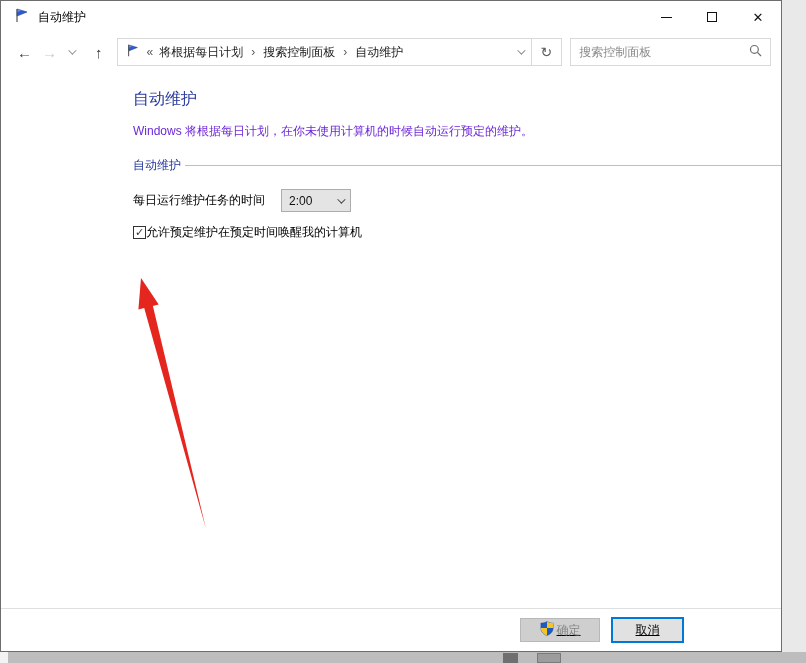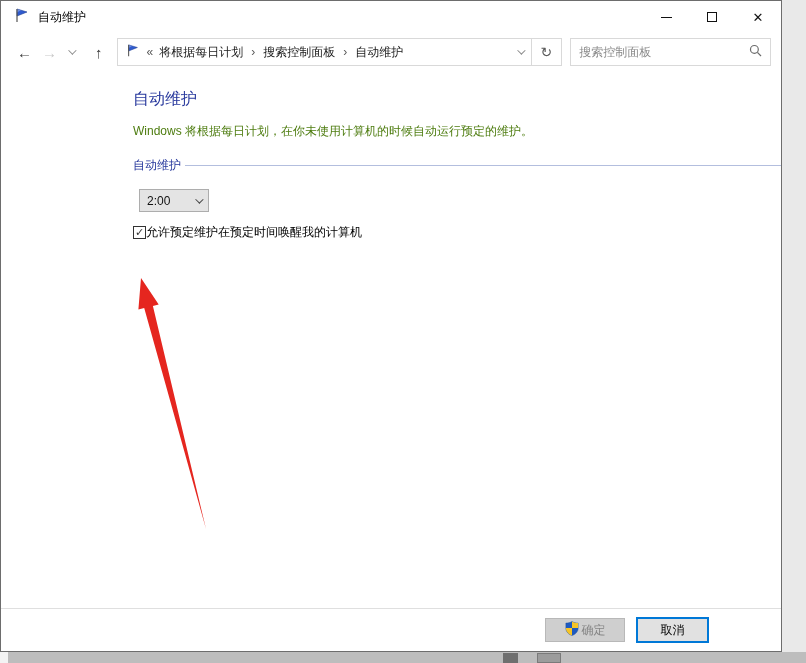--- a/index.html
+++ b/index.html
@@ -43,39 +43,39 @@
   .addressbar .guillemet { color:#5a5a5a; }
   .addr-chev { margin-left:auto; }
   .refresh-btn { width:31px; height:28px; border:1px solid #d9d9d9; border-left:none; display:flex; align-items:center; justify-content:center; color:#5a5a5a; font-size:14px; }
   .searchbox { margin-left:8px; width:203px; height:28px; border:1px solid #d9d9d9; display:flex; align-items:center; padding:9px 8px; }
   .searchbox input { border:none; outline:none; flex:1; font-size:12px; font-family:inherit; color:#444; background:transparent; }
   .searchbox input::placeholder { color:#8a8a8a; }
 
   
   .content { position:absolute; left:132px; top:88px; width:648px; }
   .page-title { font-size:16px; color:#26379c; font-weight:400; }
-  .subtitle { margin-top:13px; font-size:12px; line-height:17px; color:#4d7c0f; }
+  .subtitle { margin-top:13px; font-size:12px; line-height:17px; color:#6d28d9; }
   .description { margin-top:10px; font-size:12px; line-height:17.5px; color:#000; width:652px; }
   .group-header { margin-top:17px; display:flex; align-items:center; }
   .group-title { color:#26379c; font-size:12px; white-space:nowrap; }
   .group-line { flex:1; height:1px; background:#b3bede; margin-left:4px; }
   .time-row { margin-top:15px; display:flex; align-items:center; }
   .time-label { font-size:12px; }
-  .time-select { margin-left:6px; width:70px; height:23px; background:#e4e4e4; border:1px solid #adadad; display:flex; align-items:center; padding:0 7px; }
+  .time-select { margin-left:16px; width:70px; height:23px; background:#e4e4e4; border:1px solid #adadad; display:flex; align-items:center; padding:0 7px; }
   .time-select .value { flex:1; font-size:12px; color:#111; }
   .time-select .chev { border-color:#444; }
   .check-row { margin-top:12px; display:flex; align-items:center; }
   .checkbox { width:13px; height:13px; border:1px solid #333; background:#fff; display:flex; align-items:center; justify-content:center; font-size:11px; color:#333; line-height:1; }
   .check-label { margin-left:0; font-size:12px; }
 
   
   .anno-arrow { position:absolute; left:0; top:0; width:782px; height:652px; pointer-events:none; }
 
   
-  .footer { position:absolute; left:0; bottom:0; width:780px; height:43px; border-top:1px solid #dfdfdf; background:#fff; display:flex; align-items:center; justify-content:flex-end; padding-right:72px; gap:11px; }
+  .footer { position:absolute; left:0; bottom:0; width:780px; height:43px; border-top:1px solid #dfdfdf; background:#fff; display:flex; align-items:center; justify-content:flex-end; padding-right:97px; gap:11px;text-decoration:underline; }
   .btn { height:24px; font-size:12px; display:flex; align-items:center; justify-content:center; font-family:inherit; }
   .btn-ok { width:80px; background:#cfcfcf; border:1px solid #b8b8b8; color:#858585; gap:3px; }
   .btn-cancel { width:73px; height:26px; background:#e1e1e1; border:2px solid #0078d7; color:#000; }
 </style>
 </head>
 <body>
 
 <div class="desktop-bottom"></div>
 <div class="frag frag-dark1"></div>
 <div class="frag frag-dark2"></div>
@@ -147,20 +147,21 @@
   <div class="content">
     <h1 class="page-title">自动维护</h1>
     <div class="subtitle">Windows 将根据每日计划，在你未使用计算机的时候自动运行预定的维护。</div>
 
     <div class="group-header">
       <span class="group-title">自动维护</span>
       <span class="group-line"></span>
     </div>
 
     <div class="time-row">
+      <span class="time-label">每日运行维护任务的时间</span>
       <div class="time-select">
         <span class="value">2:00</span>
         <span class="chev"></span>
       </div>
     </div>
 
     <div class="check-row">
       <span class="checkbox">✓</span>
       <span class="check-label">允许预定维护在预定时间唤醒我的计算机</span>
     </div>

